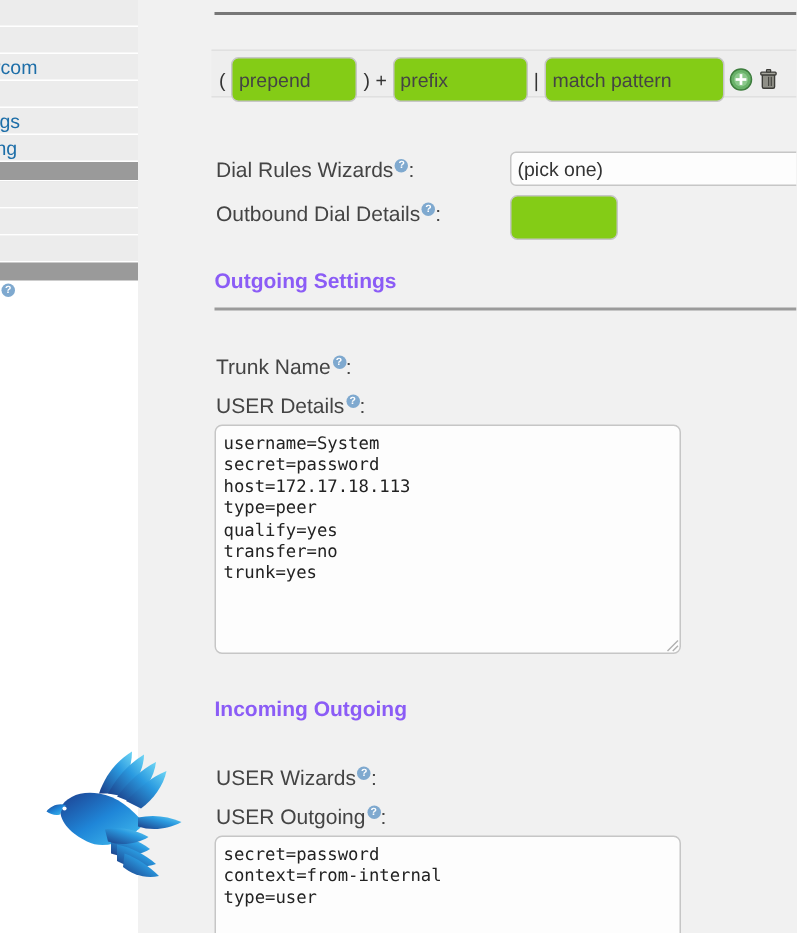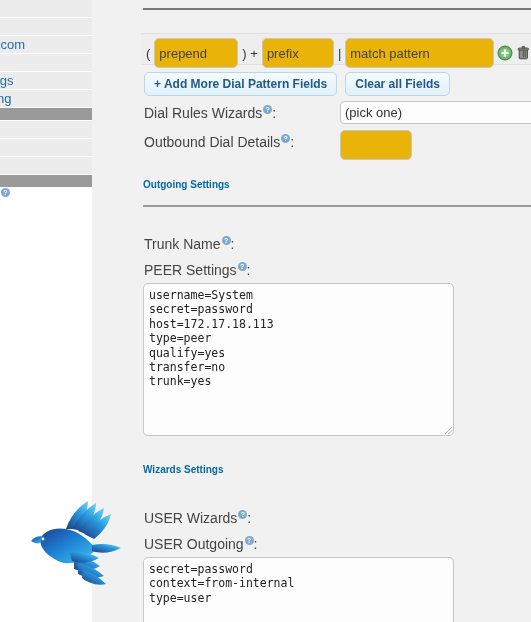--- a/index.html
+++ b/index.html
@@ -136,29 +136,29 @@
     align-items: center;
     gap: 3px;
     white-space: nowrap;
   }
   input.txt {
     font-family: "Liberation Sans", sans-serif;
     font-size: 13px;
     color: #444;
     border: 1px solid #c6c6c6;
     border-radius: 5px;
-    background: #eab308;
+    background: #84cc16;
     padding: 14px 4px;
     box-sizing: border-box;
     outline: none;
   }
   input.txt::placeholder { color: #444; opacity: 1; }
   .dp-prepend { width: 84px; height: 22px; }
-  .dp-prefix  { width: 72px; height: 22px; }
-  .dp-match   { width: 149px; height: 22px; }
+  .dp-prefix  { width: 90px; height: 22px; }
+  .dp-match   { width: 120px; height: 22px; }
   .dp-punct {
     font-size: 13px;
     color: #333;
     padding: 0 1px;
   }
   .icon-add, .icon-trash {
     display: inline-block;
     width: 16px;
     height: 16px;
     vertical-align: middle;
@@ -187,23 +187,23 @@
 
   .frm-label {
     position: absolute;
     font-size: 14px;
     color: #444;
     font-family: "Liberation Sans", sans-serif;
     white-space: nowrap;
   }
   .sec-head {
     position: absolute;
-    font-size: 10px;
+    font-size: 14px;
     font-weight: bold;
-    color: #0369a1;
+    color: #8b5cf6;
     font-family: "Liberation Sans", sans-serif;
   }
   .sec-rule {
     position: absolute;
     left: 12px;
     width: 400px;
     height: 2px;
     background: #9b9b9b;
   }
 
@@ -347,24 +347,20 @@
           <rect x="6" y="1.4" width="2.8" height="1.6" rx="0.5" fill="#8f8f87" stroke="#3c3c38" stroke-width="0.8"></rect>
           <line x1="5.6" y1="6.2" x2="5.6" y2="12.3" stroke="#47474
 
 2" stroke-width="0.8"></line>
           <line x1="7.4" y1="6.2" x2="7.4" y2="12.3" stroke="#474742" stroke-width="0.8"></line>
           <line x1="9.2" y1="6.2" x2="9.2" y2="12.3" stroke="#474742" stroke-width="0.8"></line>
         </svg>
       </div>
     </div>
 
-    <div class="btn-row">
-      <button class="btn" type="button">+ Add More Dial Pattern Fields</button>
-      <button class="btn" type="button">Clear all Fields</button>
-    </div>
 
     <div class="frm-label" style="left:13px; top:105px;">
       <span>Dial Rules Wizards</span><span class="helpq">?</span><span>:</span>
     </div>
     <select class="sel" style="left:209px; top:101px; width:205px; height:23px;">
       <option>(pick one)</option>
     </select>
 
     <div class="frm-label" style="left:13px; top:134px;">
       <span>Outbound Dial Details</span><span class="helpq">?</span><span>:</span>
@@ -372,35 +368,35 @@
     <input class="txt" type="text" style="position: absolute; left: 209px; top: 130px; width: 72px; height: 25px;" value="">
 
     <div class="sec-head" style="left:12px; top:179px;">Outgoing Settings</div>
     <div class="sec-rule" style="top:205px;"></div>
 
     <div class="frm-label" style="left:13px; top:236px;">
       <span>Trunk Name</span><span class="helpq">?</span><span>:</span>
     </div>
 
     <div class="frm-label" style="left:13px; top:262px;">
-      <span>PEER Settings</span><span class="helpq">?</span><span>:</span>
+      <span>USER Details</span><span class="helpq">?</span><span>:</span>
     </div>
     <textarea class="ta" style="left: 12px; top: 283px; width: 311px; height: 153px;">username=System
 secret=password
 host=172.17.18.113
 type=peer
 qualify=yes
 transfer=no
 trunk=yes</textarea>
     <svg class="ta-grip" style="left:312px; top:425px;" viewBox="0 0 10 10">
       <line x1="9" y1="2" x2="2" y2="9" stroke="#b0b0b0" stroke-width="0.9"></line>
       <line x1="9" y1="5.5" x2="5.5" y2="9" stroke="#b0b0b0" stroke-width="0.9"></line>
     </svg>
 
-    <div class="sec-head" style="left:12px; top:464px;">Wizards Settings</div>
+    <div class="sec-head" style="left:12px; top:464px;">Incoming Outgoing</div>
 
     <div class="frm-label" style="left:13px; top:510px;">
       <span>USER Wizards</span><span class="helpq">?</span><span>:</span>
     </div>
 
     <div class="frm-label" style="left:13px; top:536px;">
       <span>USER Outgoing</span><span class="helpq">?</span><span>:</span>
     </div>
     <textarea class="ta" style="left: 12px; top: 557px; width: 311px; height: 80px;">secret=password
 context=from-internal

